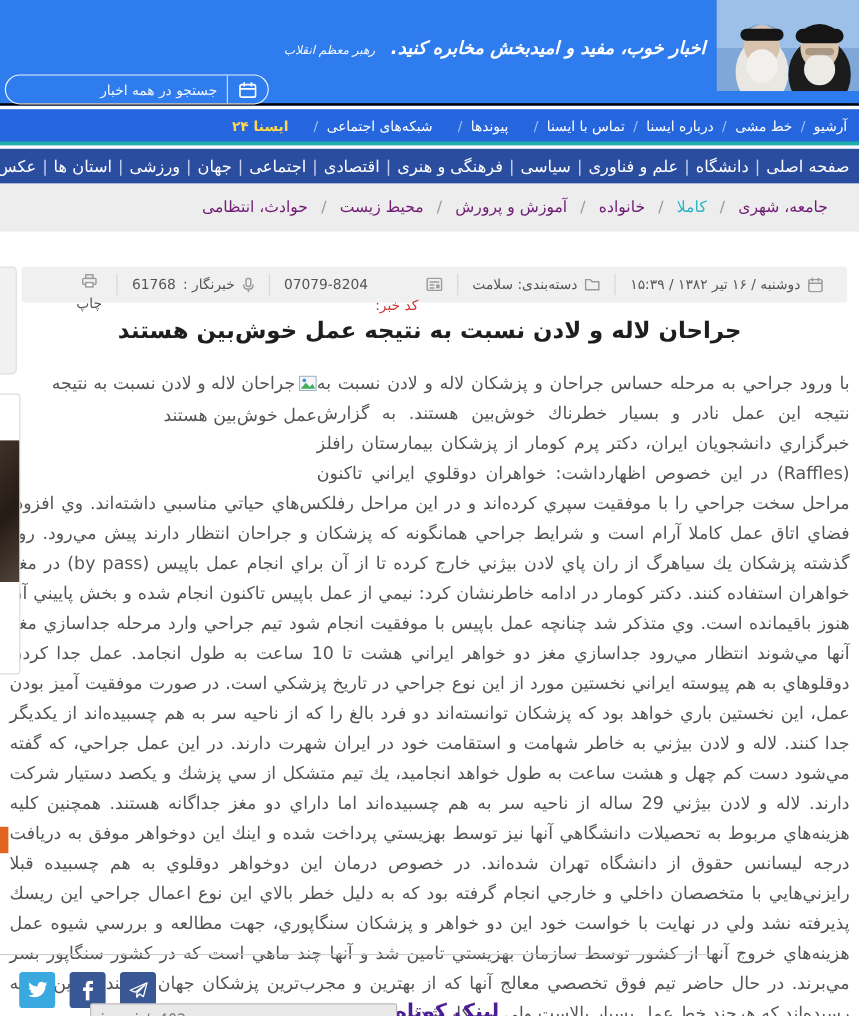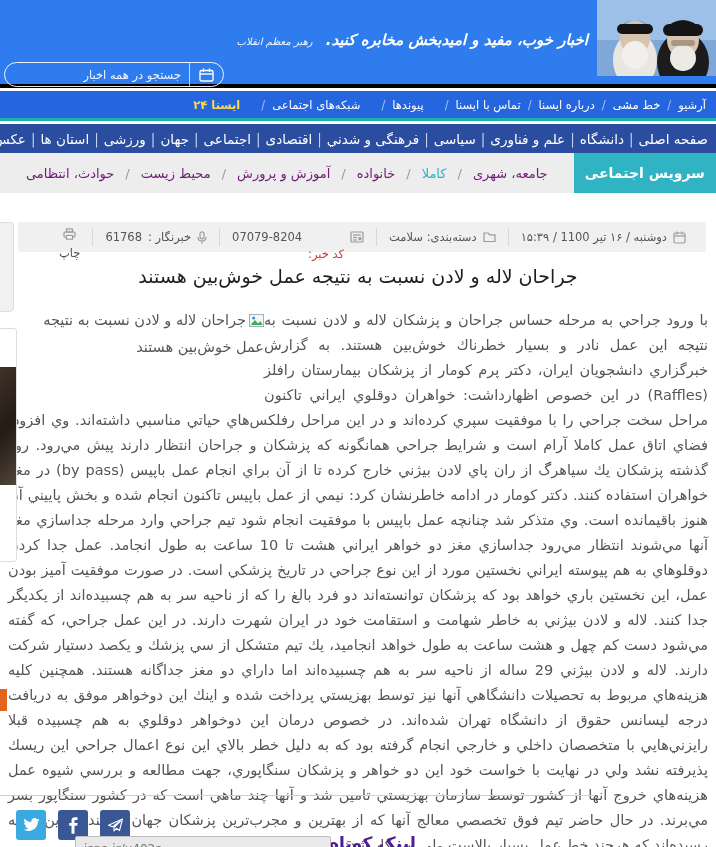--- a/index.html
+++ b/index.html
@@ -1,21 +1,21 @@
 <!DOCTYPE html>
 <html lang="fa" dir="rtl"><head>
 <meta charset="utf-8">
 <style>
   * { margin:0; padding:0; box-sizing:border-box; }
   html,body { background:#ffffff; }
   body { font-family:"DejaVu Sans", sans-serif; }
   .page { position:relative; width:716px; height:847px; margin:0 auto; background:#fff; overflow:hidden; direction:rtl; }
 
   
-  .site-header { position:absolute; top:0; left:0; width:716px; height:88px; background:#2e7cee; border-bottom:4px solid #000000; }
+  .site-header { position:absolute; top:0; left:0; width:716px; height:88px; background:#2e7cee; border-bottom:2px solid #000000; }
   .leaders-img { position:absolute; top:0; right:0; width:119px; height:76px; overflow:hidden; }
   .slogan-wrap { position:absolute; top:30px; right:128px; color:#fff; text-align:right; white-space:nowrap; }
   .slogan-main { font-size:15px; font-weight:bold; font-style:italic; letter-spacing:.2px; }
   .slogan-attr { font-size:10px; font-style:italic; margin-right:8px; opacity:.95; }
   .search-pill { position:absolute; top:62px; left:4px; width:220px; height:25px; border:1px solid rgba(255,255,255,.9); border-radius:13px; display:flex; flex-direction:row; align-items:center; direction:rtl; color:#fff; }
   .search-pill .ico { width:34px; height:100%; display:flex; align-items:center; justify-content:center; border-left:1px solid rgba(255,255,255,.7); }
   .search-pill input { flex:1; background:transparent; border:none; outline:none; color:#fff; font-size:11.5px; padding:0 8px; font-family:inherit; direction:rtl; }
   .search-pill input::placeholder { color:#f2f6ff; opacity:1; }
 
   
@@ -40,21 +40,21 @@
 
   
   .meta-bar { position:absolute; top:222px; right:10px; width:688px; height:30px; background:#f0f0f0; border-radius:3px; display:flex; flex-direction:row; align-items:center; direction:rtl; padding:0 8px; }
   .meta-item { display:flex; align-items:center; gap:6px; color:#555; font-size:11.5px; padding:0 12px; border-left:1px solid #d8d8d8; height:18px; white-space:nowrap; }
   .meta-item.last { border-left:none;flex-direction:column; }
   .meta-item .micon { color:#9a9a9a; display:flex; align-items:center; }
   .meta-red { color:#d63333;margin-top:34px; }
   .meta-num { direction:ltr; unicode-bidi:embed; }
 
   
-  .article-title { position:absolute; top:265px; left:0; width:716px; text-align:center; font-size:19px; font-weight:normal; color:#1e1e1e; }
+  .article-title { position:absolute; top:265px; left:0; width:716px; text-align:center; font-size:19px; font-weight:bold; color:#1e1e1e; }
   .article-body { position:absolute; top:308px; right:8px; width:700px; color:#555; font-size:14.5px; line-height:25px; text-align:justify; direction:rtl; }
   .img-float { float:left; width:256px; height:76px; direction:rtl; text-align:right; padding-left:6px; }
   .img-float .broken-img { display:inline-block; vertical-align:-2px; margin-left:3px; }
 
   .end-rule { position:absolute; top:795px; left:0; width:594px; border-top:1px solid #cfcfcf; }
 
   
   .share-row { position:absolute; top:810px; left:16px; display:flex; flex-direction:row-reverse; gap:12px; direction:ltr; }
   .share-btn { width:30px; height:30px; border-radius:3px; display:flex; align-items:center; justify-content:center; cursor:pointer; }
   .share-twitter { background:#3aa9e0; }
@@ -121,53 +121,52 @@
     <span class="u-item gap">پیوندها</span>
     <span class="u-item gap">شبکه‌های اجتماعی</span>
     <span class="u-item gap highlight">ایسنا ۲۴</span>
   </div>
 
   <div class="main-nav">
     <span class="m-item">صفحه اصلی</span>
     <span class="m-item">دانشگاه</span>
     <span class="m-item">علم و فناوری</span>
     <span class="m-item">سیاسی</span>
-    <span class="m-item">فرهنگی و شدني</span>
+    <span class="m-item">فرهنگی و هنری</span>
     <span class="m-item">اقتصادی</span>
     <span class="m-item">اجتماعی</span>
     <span class="m-item">جهان</span>
     <span class="m-item">ورزشی</span>
     <span class="m-item">استان ها</span>
     <span class="m-item">عکس</span>
 
   </div>
 
   <div class="service-nav">
-    <div class="service-head">سرویس اجتماعی</div>
     <div class="service-items">
       <span class="s-item">جامعه، شهری</span>
       <span class="s-item active">كاملا</span>
       <span class="s-item">خانواده</span>
       <span class="s-item">آموزش و پرورش</span>
       <span class="s-item">محیط زیست</span>
       <span class="s-item">حوادث، انتظامی</span>
     </div>
   </div>
 
   <div class="meta-bar">
     <span class="meta-item">
       <span class="micon">
         <svg width="13" height="13" viewBox="0 0 13 13" fill="none" stroke="#9a9a9a" stroke-width="1.2">
           <rect x="1" y="2" width="11" height="10" rx="1.5"></rect>
           <line x1="4" y1="0.5" x2="4" y2="3.5"></line>
             <line x1="9" y1="0.5" x2="9" y2="3.5"></line>
           <line x1="1" y1="5" x2="12" y2="5"></line>
         </svg>
       </span>
-      <span>دوشنبه / ۱۶ تیر 1100 / ۱۵:۳۹</span>
+      <span>دوشنبه / ۱۶ تیر ۱۳۸۲ / ۱۵:۳۹</span>
     </span>
     <span class="meta-item">
       <span class="micon">
         <svg width="13" height="12" viewBox="0 0 13 12" fill="none" stroke="#9a9a9a" stroke-width="1.2">
           <path d="M1 3 V10.5 H12 V3.8 H6.5 L5 2 H1 Z"></path>
         </svg>
       </span>
       <span>دسته‌بندی: سلامت</span>
     </span>
     <span class="meta-item">

